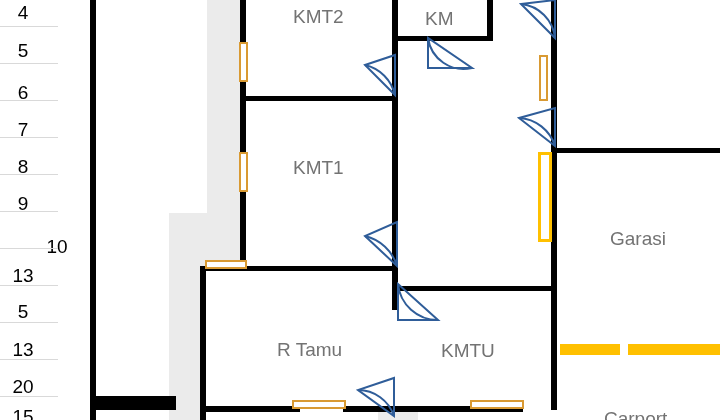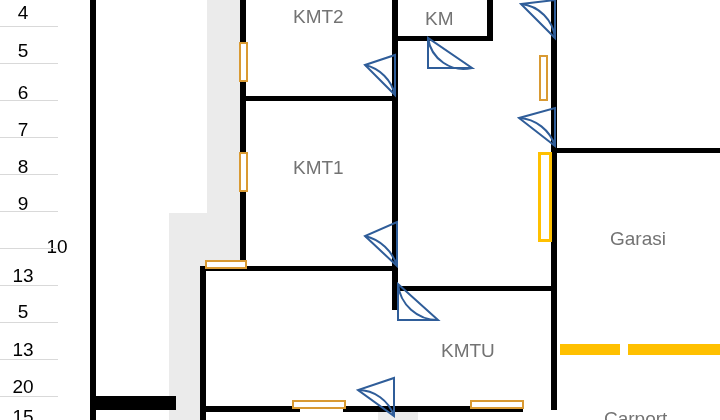--- a/index.html
+++ b/index.html
@@ -175,16 +175,17 @@
   <div class="window-orange" style="left:470px; top:400px; width:54px; height:9px;"></div>
 
   <div class="window-yellow-outline" style="left:538px; top:152px; width:14px; height:90px;"></div>
   <div class="window-yellow" style="left:560px; top:344px; width:60px; height:11px;"></div>
   <div class="window-yellow" style="left:628px; top:344px; width:92px; height:11px;"></div>
 
   <div class="roomlabel" style="left:293px; top:6px;">KMT2</div>
   <div class="roomlabel" style="left:425px; top:8px;text-align:center;">KM</div>
   <div class="roomlabel" style="left:293px; top:157px;">KMT1</div>
   <div class="roomlabel" style="left:610px; top:228px;">Garasi</div>
+  <div class="roomlabel" style="left:277px; top:339px;">R Tamu</div>
   <div class="roomlabel" style="left:441px; top:340px;">KMTU</div>
   <div class="roomlabel" style="left:604px; top:408px;">Carport</div>
 
 </div>
 
 </body></html>

